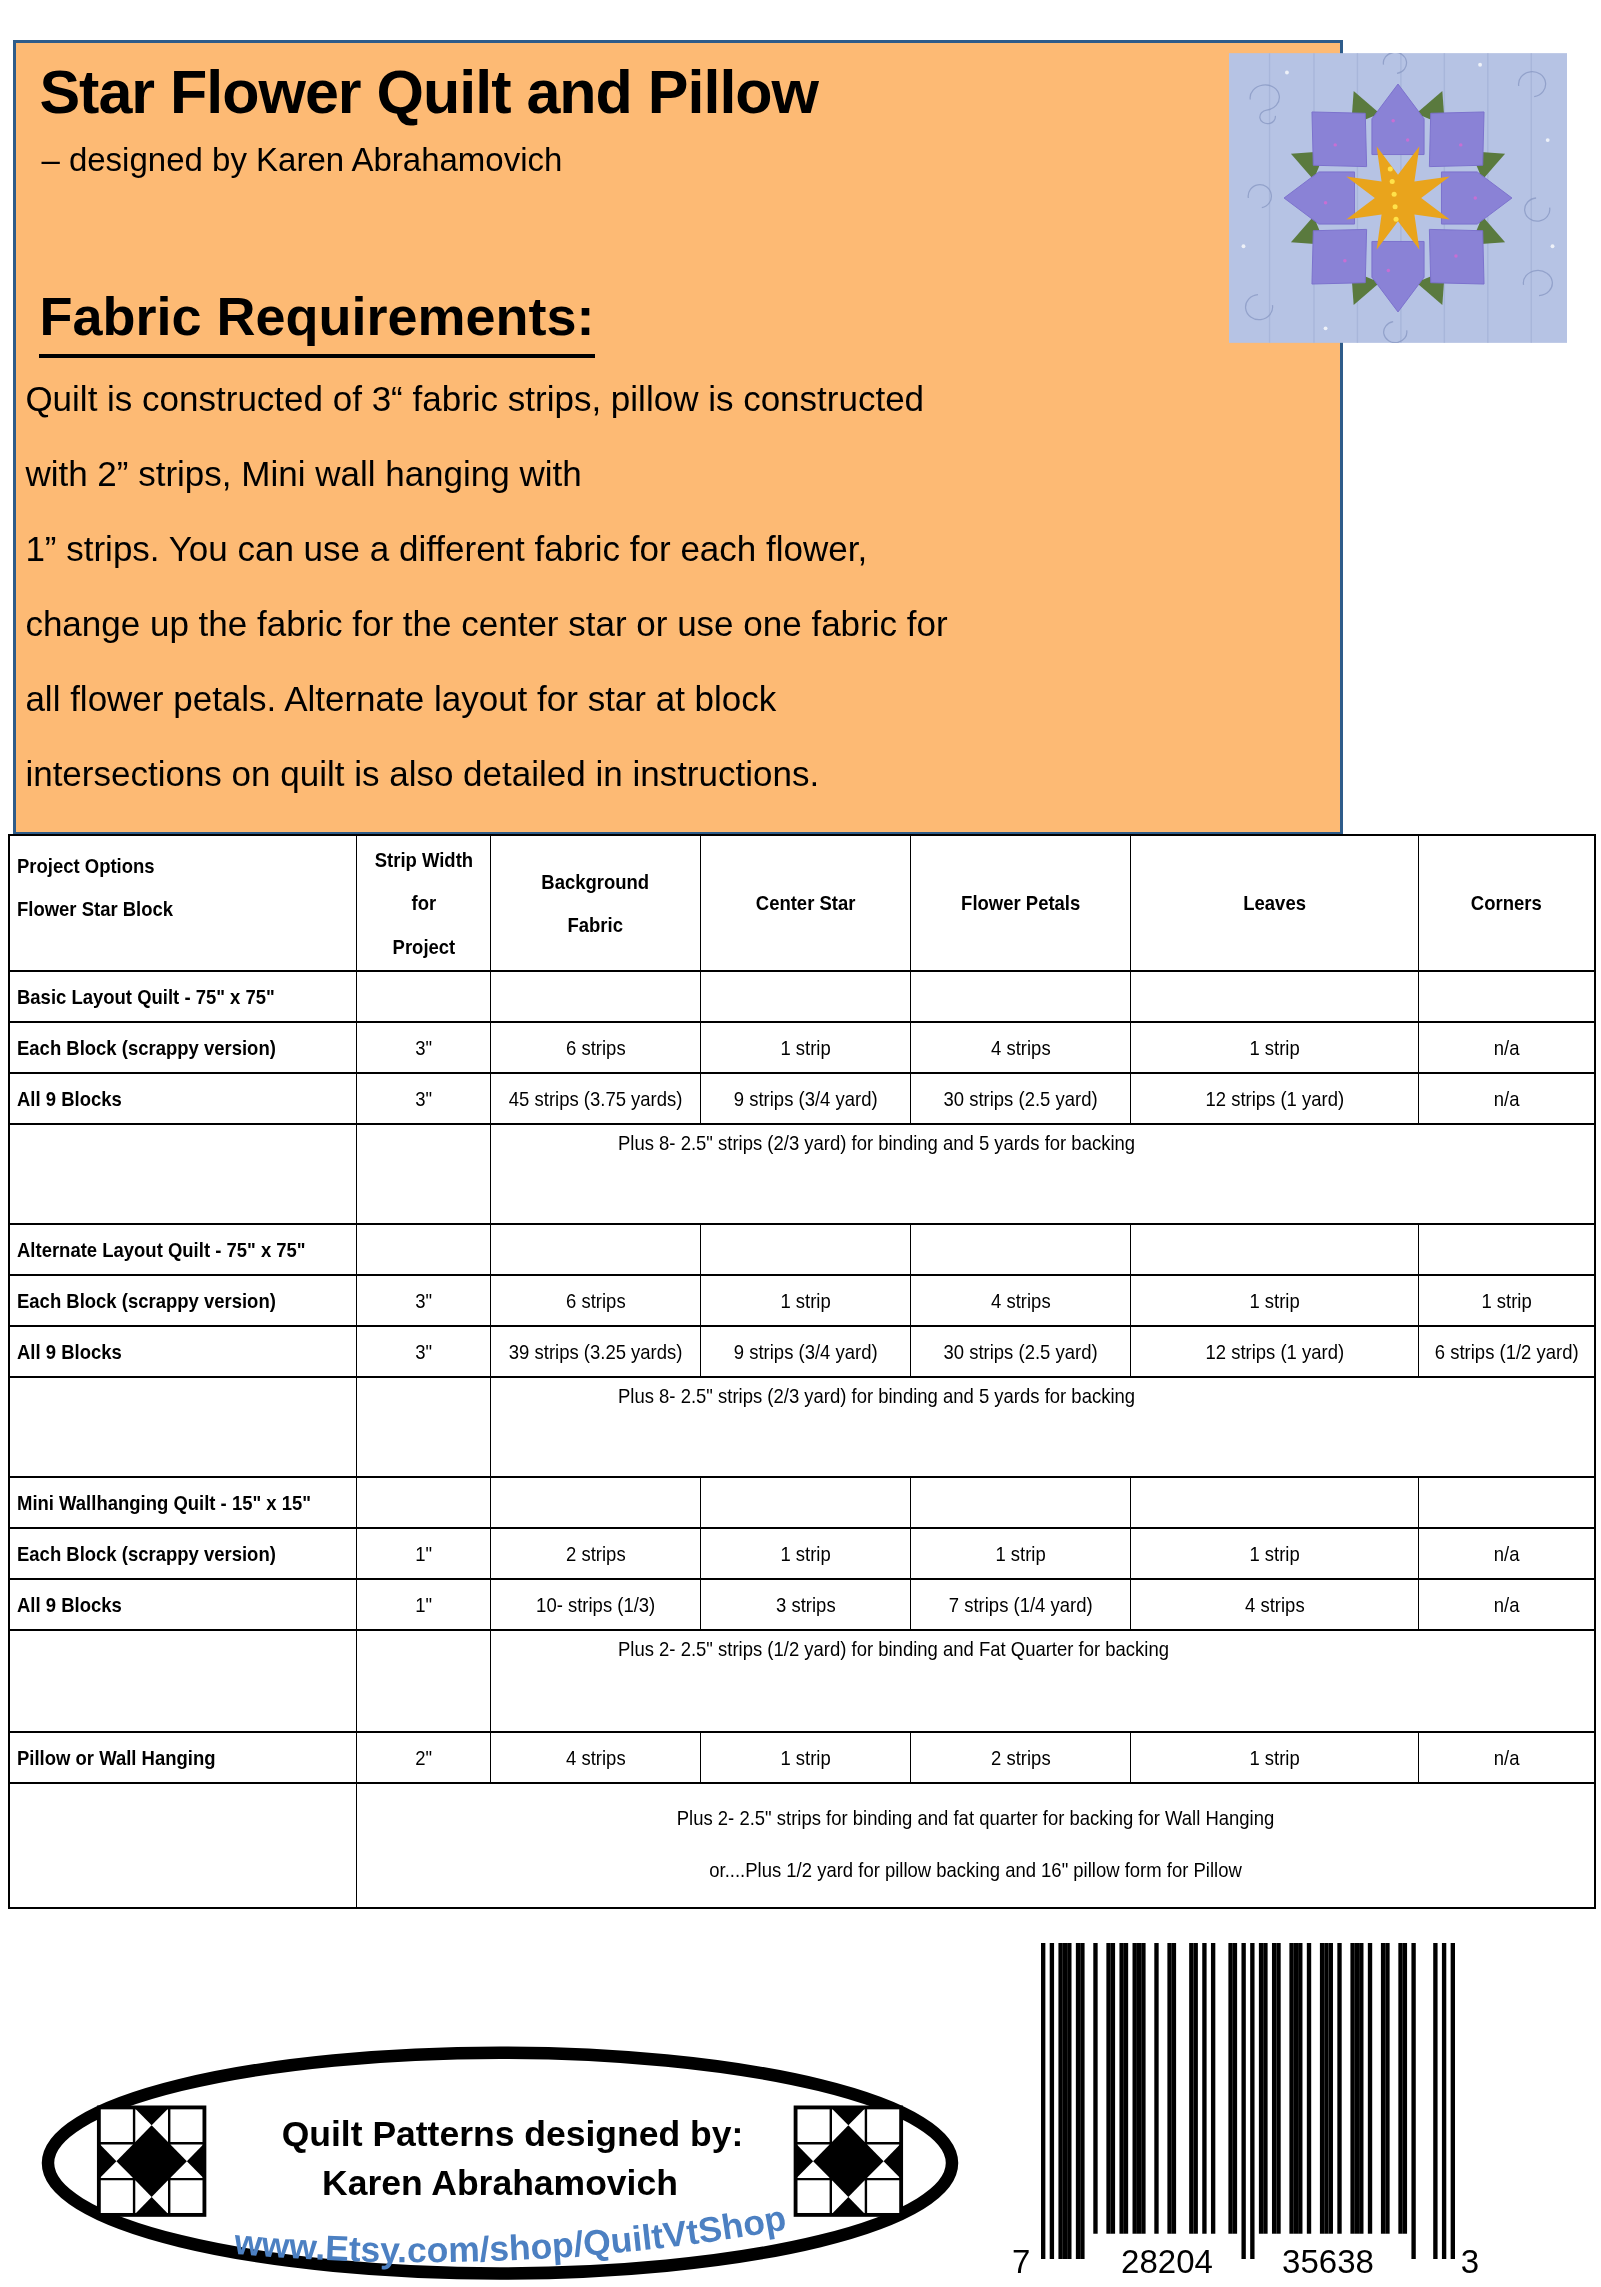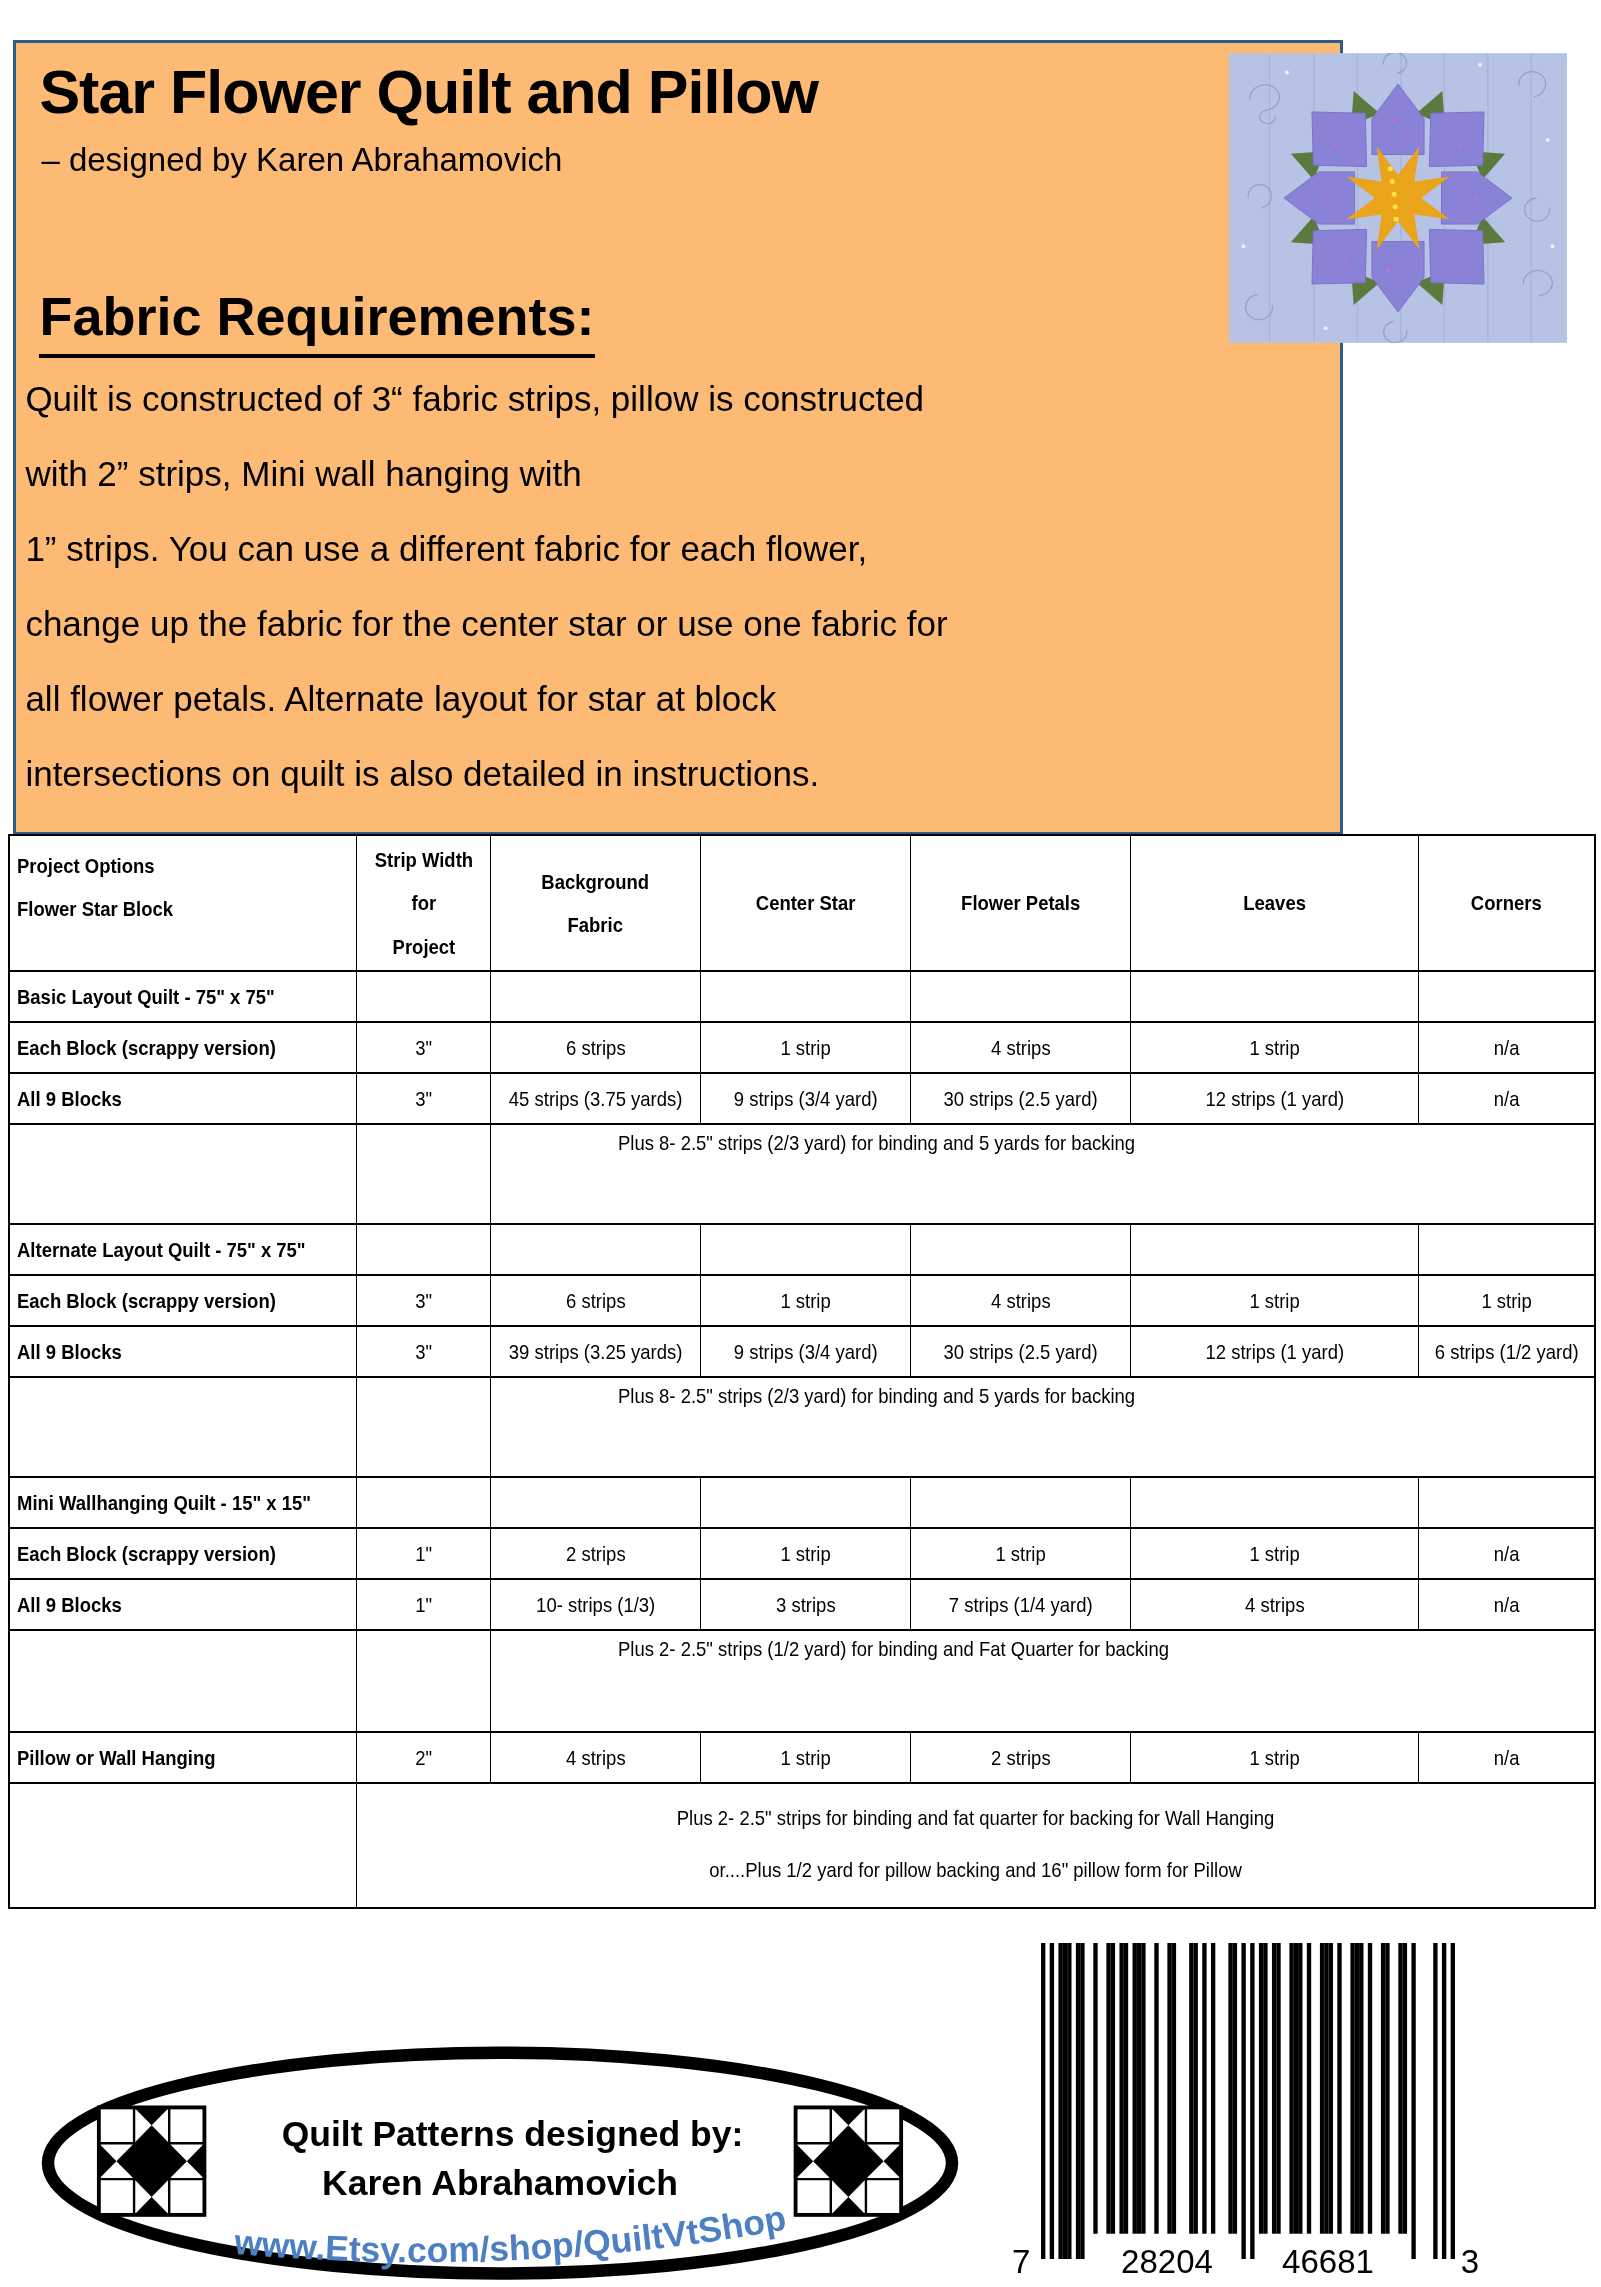--- a/index.html
+++ b/index.html
@@ -364,18 +364,18 @@
         <rect x="79" y="0" width="1" height="92"></rect>
         <rect x="82" y="0" width="1" height="92"></rect>
         <rect x="83" y="0" width="1" height="92"></rect>
         <rect x="85" y="0" width="1" height="100"></rect>
         <rect x="90" y="0" width="1" height="100"></rect>
         <rect x="92" y="0" width="1" height="100"></rect>
         <rect x="94" y="0" width="1" height="100"></rect>
       </svg>
     <div class="bcd" style="left:17.3px">7</div>
     <div class="bcd" style="left:163px">28204</div>
-    <div class="bcd" style="left:324px">46681</div>
+    <div class="bcd" style="left:324px">35638</div>
     <div class="bcd" style="left:466px">3</div>
   </div>
 
 </div>
 
 
 </body></html>

